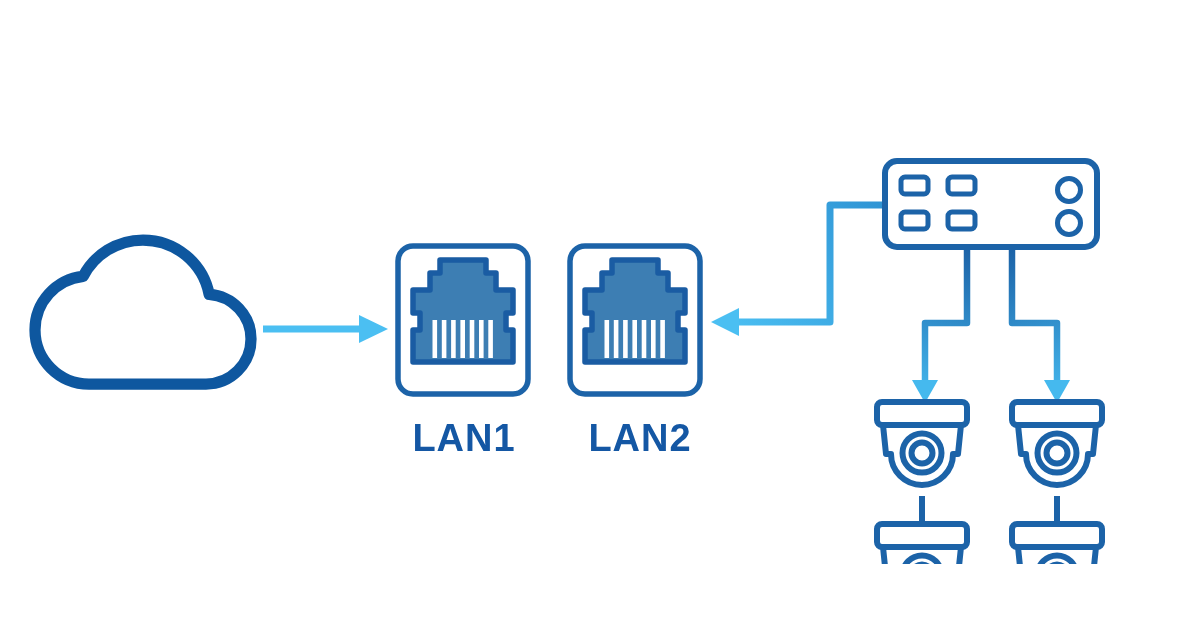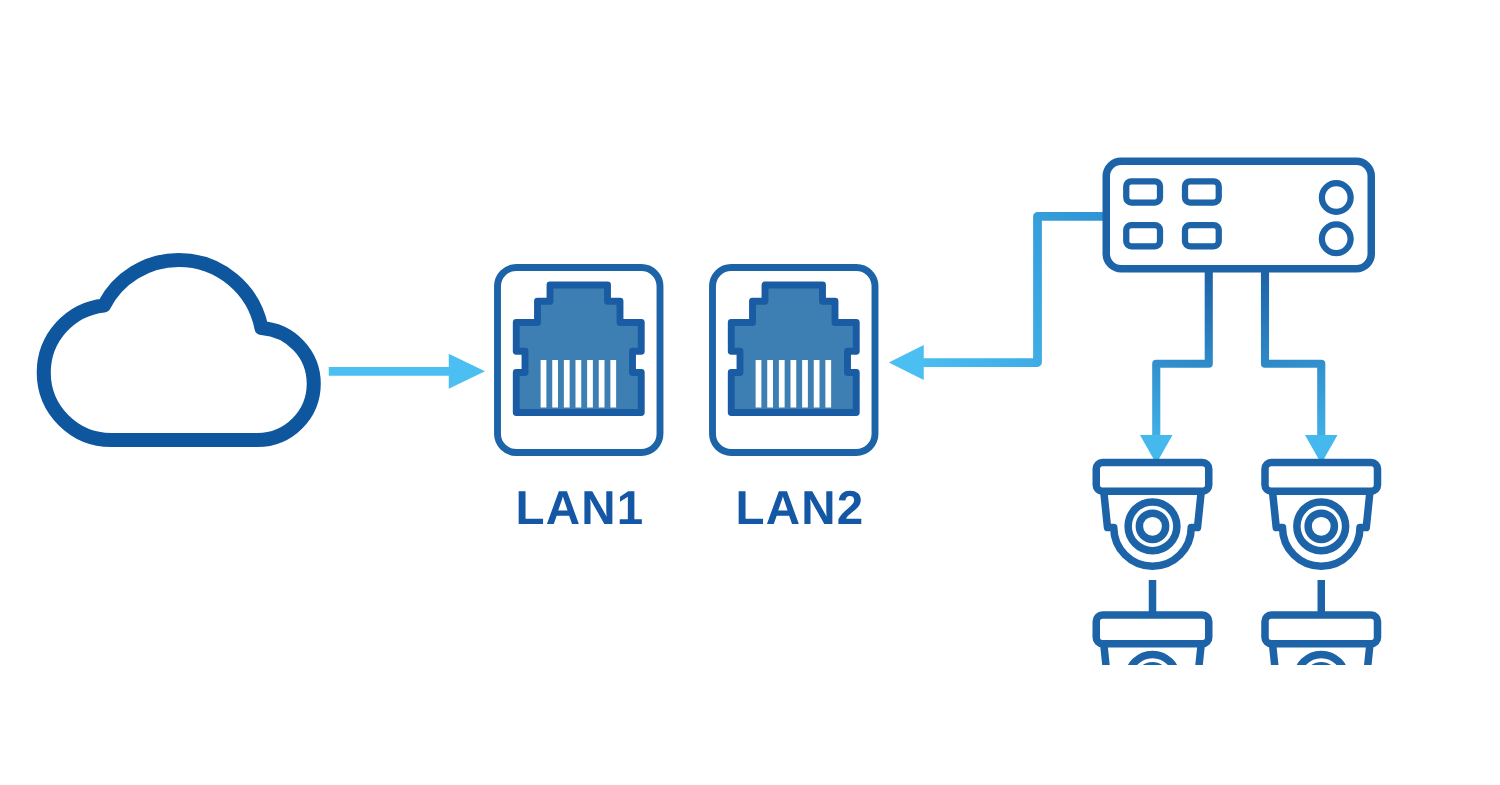--- a/index.html
+++ b/index.html
@@ -3,20 +3,21 @@
 <meta charset="utf-8">
 <style>
   html, body { margin: 0; padding: 0; }
   .canvas {
     position: relative;
     width: 1200px;
     height: 532px;
     background: var(--background, #fff);
     overflow: hidden;
     font-family: "Liberation Sans", sans-serif;
+    margin-top: 32px;
   }
   svg { position: absolute; top: 0; left: 0; display: block; }
   text.port-label {
     font-family: "Liberation Sans", sans-serif;
     font-weight: 700;
     font-size: 38px;
     letter-spacing: 1px;
     fill: var(--label-text, #1457A4);
   }
   .outline-dev { stroke: var(--device-outline, #1C63A8); }

